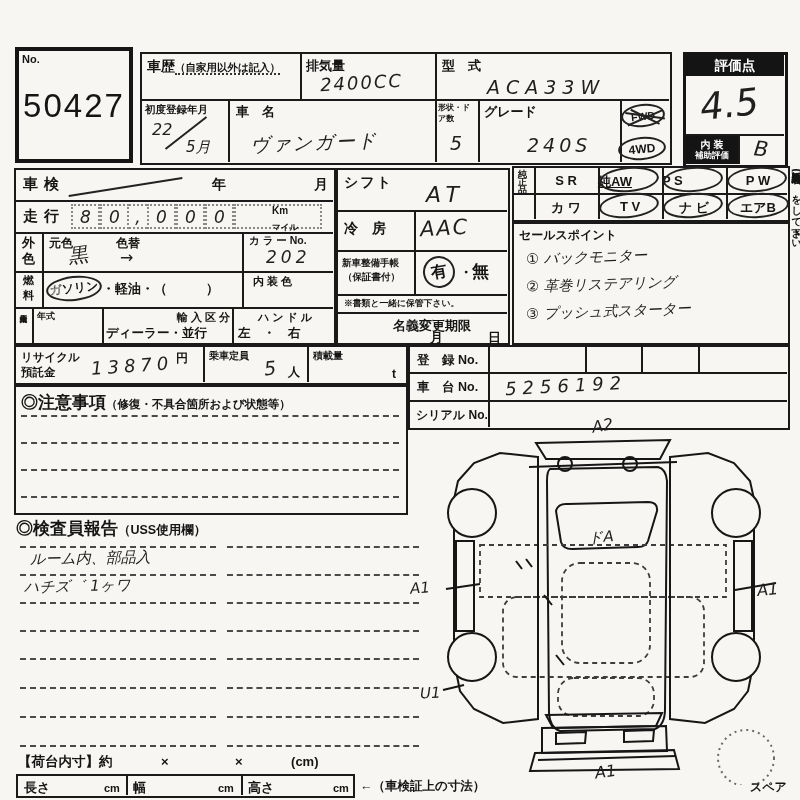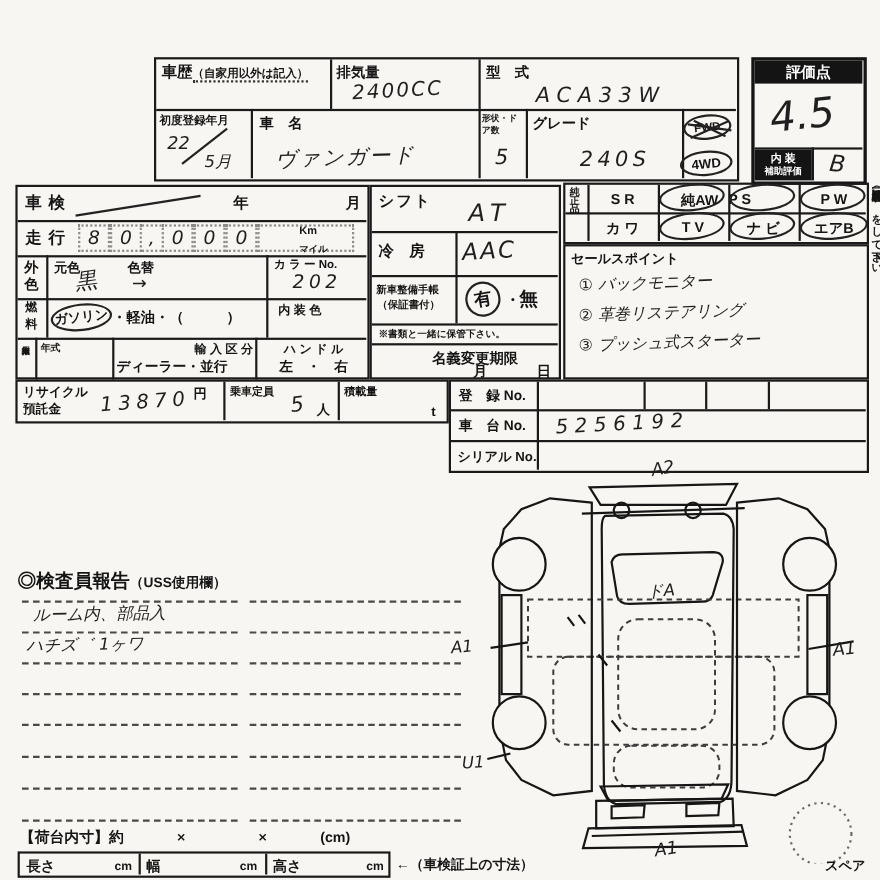--- a/index.html
+++ b/index.html
@@ -16,20 +16,24 @@
   .blackcell{background:#141414;color:#fff;display:flex;align-items:center;justify-content:center;}
   .vert{writing-mode:vertical-rl;text-orientation:upright;}
   svg{display:block;}
 </style>
 </head>
 <body>
 
 <div class="sheet">
 
 
+  <div class="abs" style="left:15px;top:47px;width:118px;height:116px;border:4px solid #151515;box-sizing:border-box;">
+    <div class="abs lbl" style="left:3px;top:2px;font-size:11px;">No.</div>
+    <div class="abs" style="left:0;top:36px;width:100%;text-align:center;font-size:33px;letter-spacing:2px;">50427</div>
+  </div>
 
   <div class="box" style="left:140px;top:52px;width:532px;height:113px;">
     <div class="hline" style="left:0;top:45px;width:527px;"></div>
     <div class="vline" style="left:158px;top:0;height:45px;"></div>
     <div class="vline" style="left:293px;top:0;height:45px;"></div>
     <div class="vline" style="left:86px;top:45px;height:63px;"></div>
     <div class="vline" style="left:293px;top:45px;height:63px;"></div>
     <div class="vline" style="left:336px;top:45px;height:63px;"></div>
     <div class="vline" style="left:478px;top:45px;height:63px;"></div>
     <div class="abs" style="left:5px;top:3px;">
@@ -127,21 +131,21 @@
     <div class="abs lbl" style="left:237px;top:104px;font-size:11px;">内 装 色</div>
 
     <div class="vline" style="left:16px;top:137px;height:38px;"></div>
     <div class="vline" style="left:86px;top:137px;height:38px;"></div>
     <div class="vline" style="left:216px;top:137px;height:38px;"></div>
     <div class="abs vert lbl" style="left:2px;top:139px;height:36px;font-size:7.5px;letter-spacing:0;">輸入車用</div>
     <div class="abs lbl" style="left:21px;top:140px;font-size:9px;">年式</div>
     <div class="abs lbl" style="left:96px;top:140px;width:118px;text-align:right;font-size:11px;">輸 入 区 分</div>
     <div class="abs lbl" style="left:90px;top:155px;width:124px;font-size:12.5px;">ディーラー・並行</div>
     <div class="abs lbl" style="left:222px;top:140px;width:94px;text-align:center;font-size:11px;">ハ ン ド ル</div>
-    <div class="abs lbl" style="left:222px;top:155px;width:94px;text-align:center;font-size:12.5px;">左　・　右</div>
+    <div class="abs lbl" style="left:222px;top:155px;width:94px;font-size:12.5px;">左　・　右</div>
   </div>
 
   <div class="box" style="left:336px;top:168px;width:174px;height:177px;">
     <div class="hline" style="left:0;top:40px;width:169px;"></div>
     <div class="hline" style="left:0;top:80px;width:169px;"></div>
     <div class="hline" style="left:0;top:124px;width:169px;"></div>
     <div class="hline" style="left:0;top:142px;width:169px;"></div>
     <div class="abs lbl" style="left:6px;top:4px;font-size:14px;letter-spacing:2px;">シフト</div>
     <div class="abs hw" style="left:88px;top:12px;font-size:22px;letter-spacing:6px;">AT</div>
     <div class="vline" style="left:76px;top:40px;height:40px;"></div>
@@ -162,21 +166,21 @@
   </div>
 
   <div class="box" style="left:512px;top:166px;width:278px;height:56px;">
     <div class="vline" style="left:20px;top:0;height:51px;"></div>
     <div class="vline" style="left:84px;top:0;height:51px;"></div>
     <div class="vline" style="left:148px;top:0;height:51px;"></div>
     <div class="vline" style="left:212px;top:0;height:51px;"></div>
     <div class="hline" style="left:0;top:25px;width:273px;"></div>
     <div class="abs lbl" style="left:4px;top:2px;width:14px;font-size:9px;line-height:8.2px;word-break:break-all;">純正品</div>
     <div class="abs lbl" style="left:20px;top:5px;width:64px;text-align:center;font-size:13px;">S R</div>
-    <div class="abs lbl" style="left:84px;top:5px;width:76px;text-align:center;font-size:13px;">純AW</div>
+    <div class="abs lbl" style="left:84px;top:5px;width:76px;font-size:13px;text-decoration:underline;">純AW</div>
     <div class="abs lbl" style="left:148px;top:5px;width:64px;text-align:left;font-size:13px;">P S</div>
     <div class="abs lbl" style="left:212px;top:5px;width:64px;text-align:center;font-size:13px;">P W</div>
     <div class="abs lbl" style="left:20px;top:31px;width:64px;text-align:center;font-size:13px;">カ ワ</div>
     <div class="abs lbl" style="left:84px;top:31px;width:64px;text-align:center;font-size:13px;">T V</div>
     <div class="abs lbl" style="left:148px;top:31px;width:64px;text-align:center;font-size:13px;">ナ ビ</div>
     <div class="abs lbl" style="left:212px;top:31px;width:64px;text-align:center;font-size:13px;">エアB</div>
   </div>
   <div class="oval" style="left:599px;top:167px;width:60px;height:25px;transform:rotate(-5deg);"></div>
   <div class="oval" style="left:663px;top:167px;width:60px;height:25px;transform:rotate(-4deg);"></div>
   <div class="oval" style="left:727px;top:167px;width:60px;height:25px;transform:rotate(-4deg);"></div>
@@ -210,20 +214,29 @@
     <div class="abs lbl" style="left:5px;top:3px;font-size:11.5px;line-height:1.3;"><span>リサイクル</span><br><span>預託金</span></div>
     <div class="abs hw" style="left:75px;top:8px;font-size:18px;letter-spacing:5px;transform:rotate(-4deg);">13870</div>
     <div class="abs lbl" style="left:160px;top:3px;font-size:12px;">円</div>
     <div class="abs lbl" style="left:193px;top:2px;font-size:10px;">乗車定員</div>
     <div class="abs hw" style="left:248px;top:10px;font-size:19px;transform:rotate(-6deg);">5</div>
     <div class="abs lbl" style="left:272px;top:17px;font-size:12px;">人</div>
     <div class="abs lbl" style="left:297px;top:2px;font-size:10px;">積載量</div>
     <div class="abs lbl" style="left:376px;top:20px;font-size:12px;">t</div>
   </div>
 
+  <div class="box" style="left:14px;top:385px;width:394px;height:130px;">
+    <div class="abs" style="left:5px;top:4px;">
+      <span class="lbl" style="font-size:17px;">◎注意事項</span><span class="lbl" style="font-size:11.5px;">（修復・不具合箇所および状態等）</span>
+    </div>
+    <div class="dash" style="left:5px;top:28px;width:378px;"></div>
+    <div class="dash" style="left:5px;top:55px;width:378px;"></div>
+    <div class="dash" style="left:5px;top:82px;width:378px;"></div>
+    <div class="dash" style="left:5px;top:109px;width:378px;"></div>
+  </div>
 
   <div class="abs" style="left:14px;top:515px;width:420px;height:235px;">
     <div class="abs" style="left:2px;top:2px;">
       <span class="lbl" style="font-size:17px;">◎検査員報告</span><span class="lbl" style="font-size:12.5px;">（USS使用欄）</span>
     </div>
     <div class="dash" style="left:6px;top:31px;width:196px;"></div>
       <div class="dash" style="left:213px;top:31px;width:192px;"></div>
     <div class="dash" style="left:6px;top:59px;width:196px;"></div>
       <div class="dash" style="left:213px;top:59px;width:192px;"></div>
     <div class="dash" style="left:6px;top:87px;width:196px;"></div>

